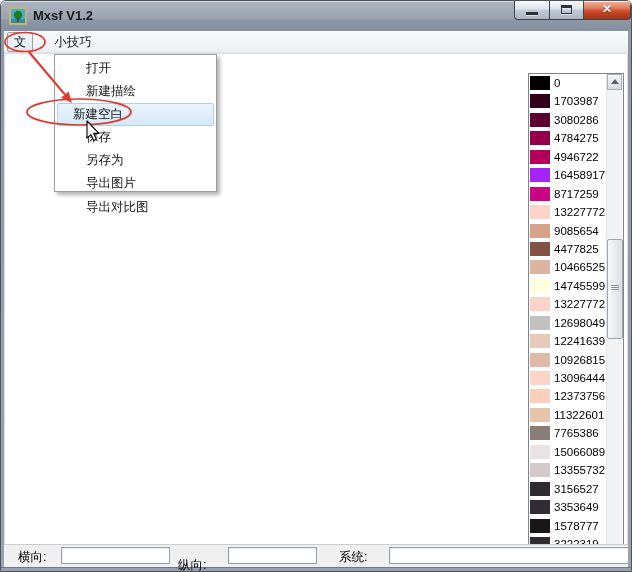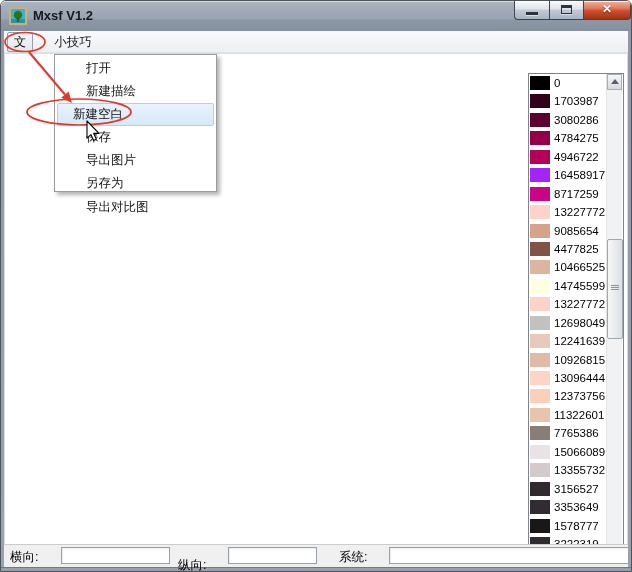--- a/index.html
+++ b/index.html
@@ -62,21 +62,21 @@
   .scroll-thumb{position:absolute;left:0;top:165px;width:16px;height:100px;border:1px solid #9EA6AF;
     border-radius:2px;box-sizing:border-box;background:linear-gradient(to right,#F6F7F8,#DBE0E5);}
   .thumb-grip{margin:45px auto 0;width:8px;height:5px;
     background:repeating-linear-gradient(#8A929C 0 1px,transparent 1px 2px);}
   
   .statusbar{position:absolute;left:3px;right:3px;bottom:4px;height:22px;background:#F0F0F0;
     box-shadow:0 -1px 0 #C9CDD2;z-index:6;}
   .sb-label{position:absolute;top:4px;font-size:12.5px;color:#000;}
   .sb-input{position:absolute;top:2px;height:17px;border:1px solid #999FA8;background:#fff;
     box-sizing:border-box;font-size:12px;padding:0 3px;box-shadow:inset 1px 1px 1px rgba(0,0,0,.07);}
-  .sb-l0{left:6px;} .sb-i0{left:57px;width:109px;}
+  .sb-l0{left:14px;} .sb-i0{left:57px;width:109px;}
   .sb-l1{left:174px;margin-top:8px;} .sb-i1{left:224px;width:89px;}
   .sb-l2{left:335px;} .sb-i2{left:385px;width:240px;}
   
   .overlay{position:absolute;left:0;top:0;width:632px;height:572px;z-index:20;pointer-events:none;}
 </style>
 </head>
 <body>
 
 <div class="window">
 
@@ -229,22 +229,22 @@
         </div>
       </div>
     </div>
   </div>
 
   <div class="dropdown" id="file-menu">
       <div class="menu-item">打开</div>
       <div class="menu-item">新建描绘</div>
       <div class="menu-item highlighted">新建空白</div>
       <div class="menu-item">保存</div>
+      <div class="menu-item">另存为</div>
       <div class="menu-item">导出图片</div>
-      <div class="menu-item">另存为</div>
       <div class="menu-item">导出对比图</div>
     </div>
 
   <div class="statusbar">
     <span class="sb-label sb-l0">横向:</span>
     <input class="sb-input sb-i0" value="" style="">
     <span class="sb-label sb-l1">纵向:</span>
     <input class="sb-input sb-i1" value="" style="">
     <span class="sb-label sb-l2">系统:</span>
     <input class="sb-input sb-i2" value="" style="">

